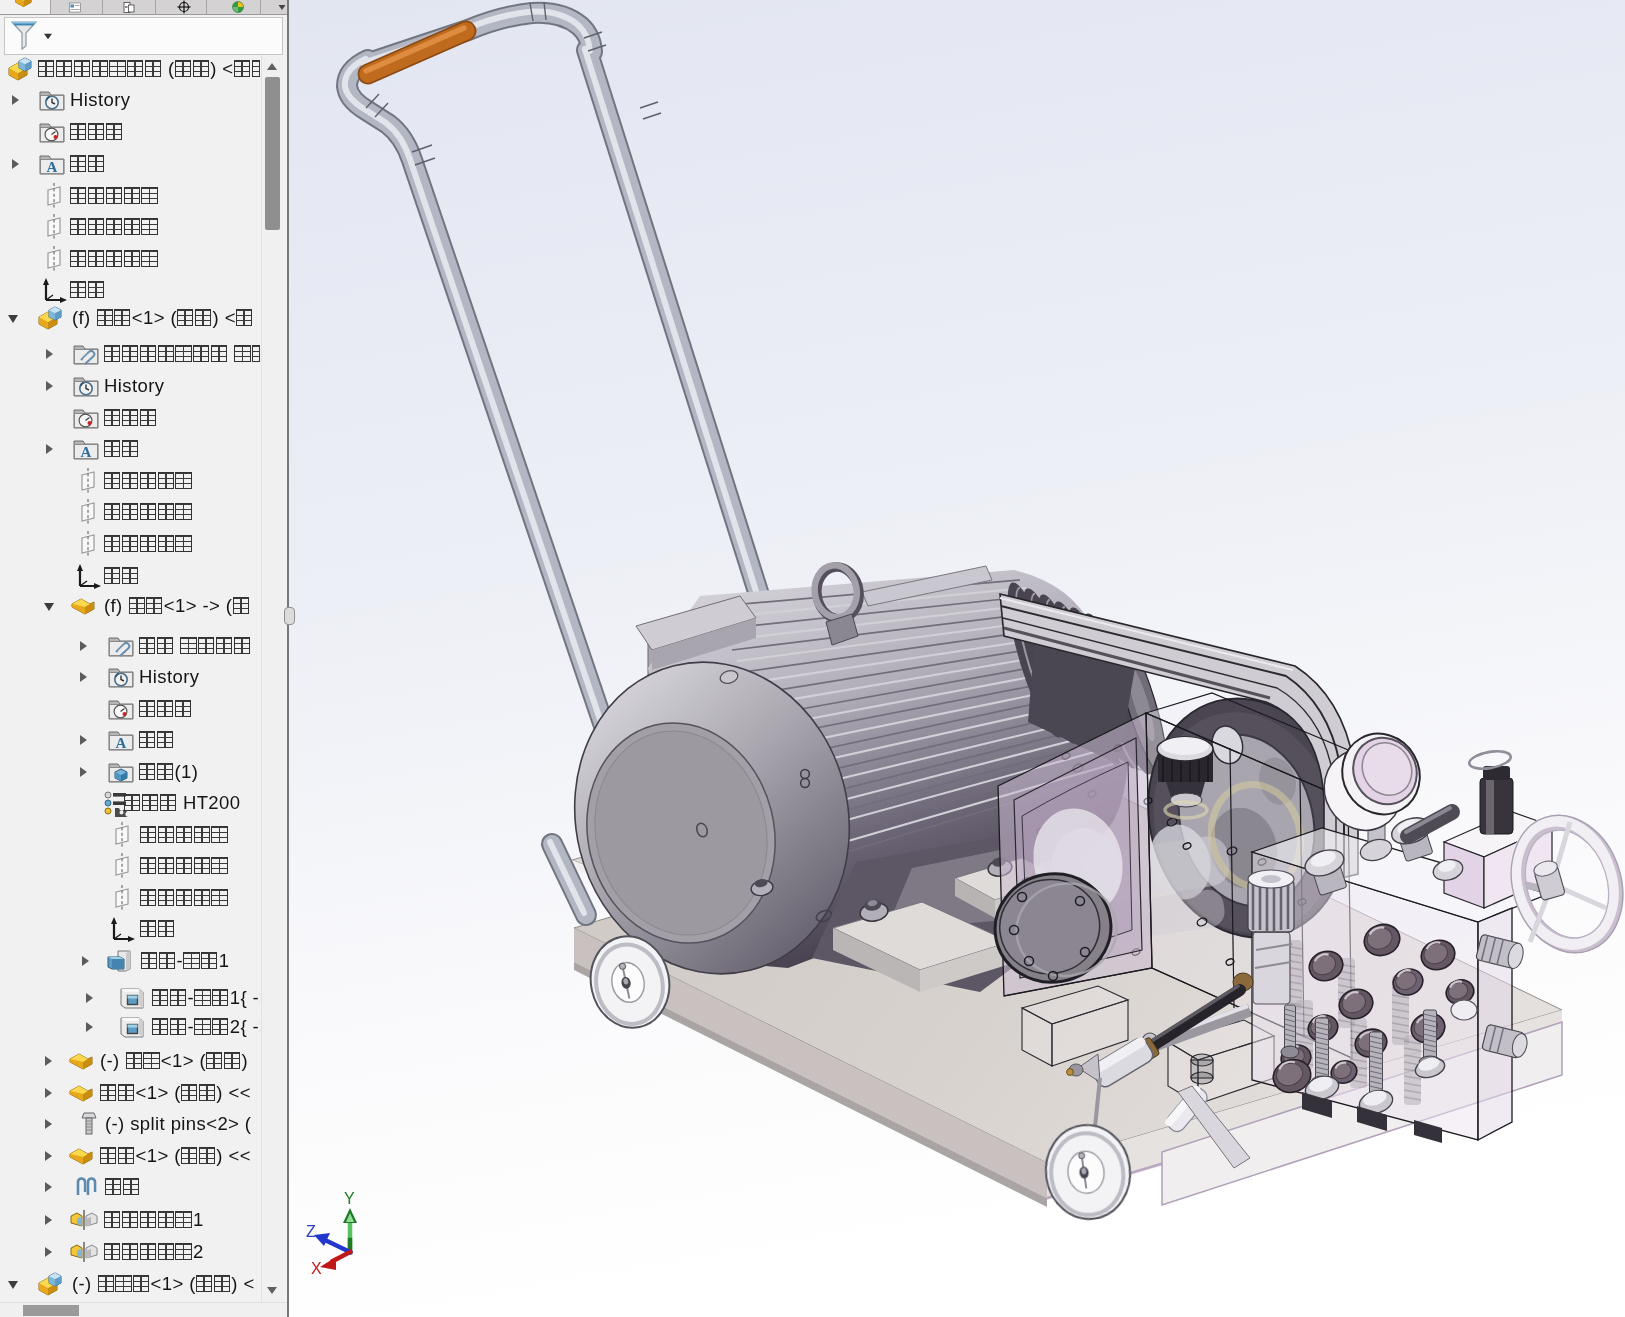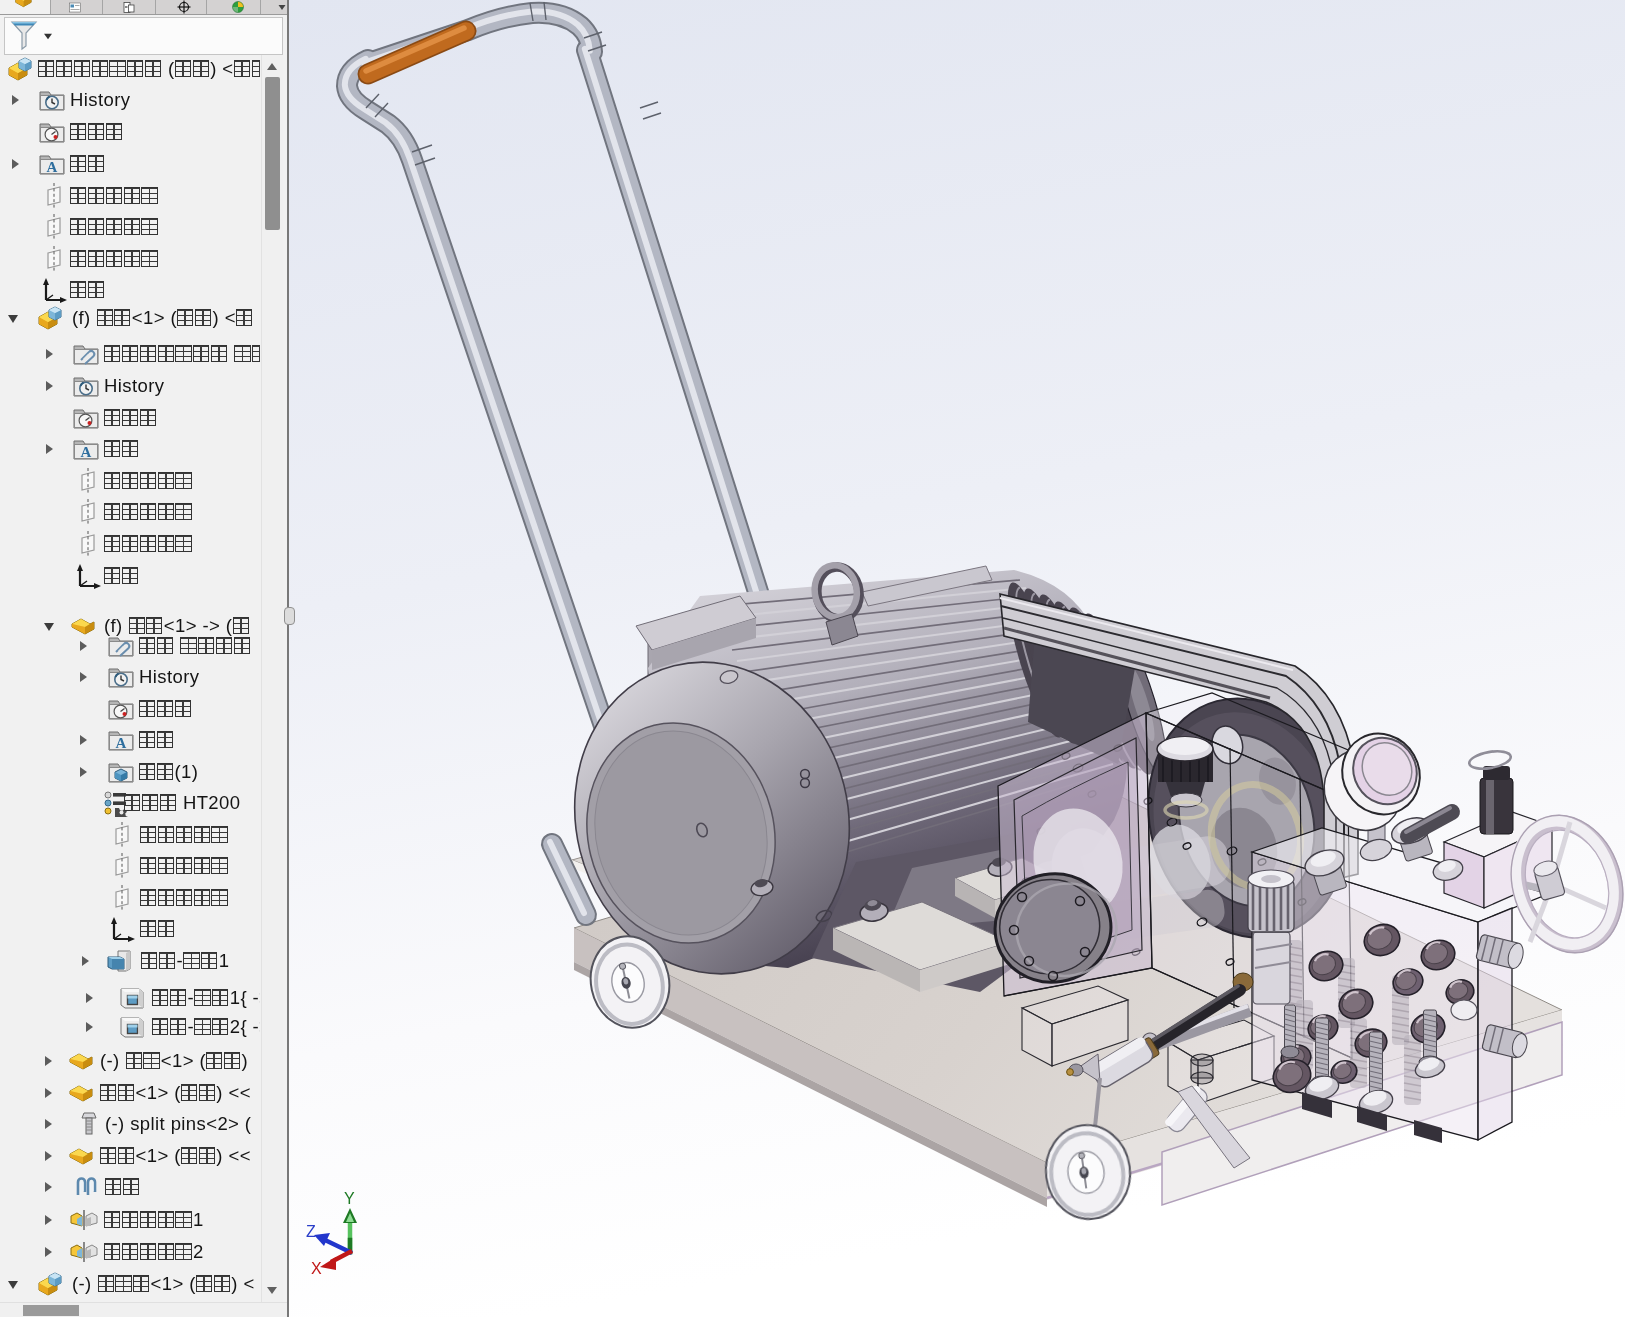--- a/index.html
+++ b/index.html
@@ -782,21 +782,21 @@
             <use href="#i-plane"></use>
           </svg>
           <span class="t" style="left:104px"><b class="g"></b><b class="g"></b><b class="g"></b><b class="g"></b><b class="g"></b></span>
         </div>
 <div class="row" style="top:506px">
           <svg class="ic" style="left:72px" width="30" height="28" viewBox="0 0 30 28">
             <use href="#i-orig"></use>
           </svg>
           <span class="t" style="left:104px"><b class="g"></b><b class="g"></b></span>
         </div>
-<div class="row" style="top:556px">
+<div class="row" style="top:536px">
           <span class="ad" style="left:44px"></span>
           <svg class="ic" style="left:68px" width="30" height="28" viewBox="0 0 30 28">
             <use href="#i-part"></use>
           </svg>
           <span class="t" style="left:104px">(f) <b class="g"></b><b class="g"></b>&lt;1&gt; -&gt; (<b class="g"></b></span>
         </div>
 <div class="row" style="top:576px">
           <span class="ar" style="left:80px"></span>
           <svg class="ic" style="left:106px" width="30" height="28" viewBox="0 0 30 28">
             <use href="#i-clip"></use>

